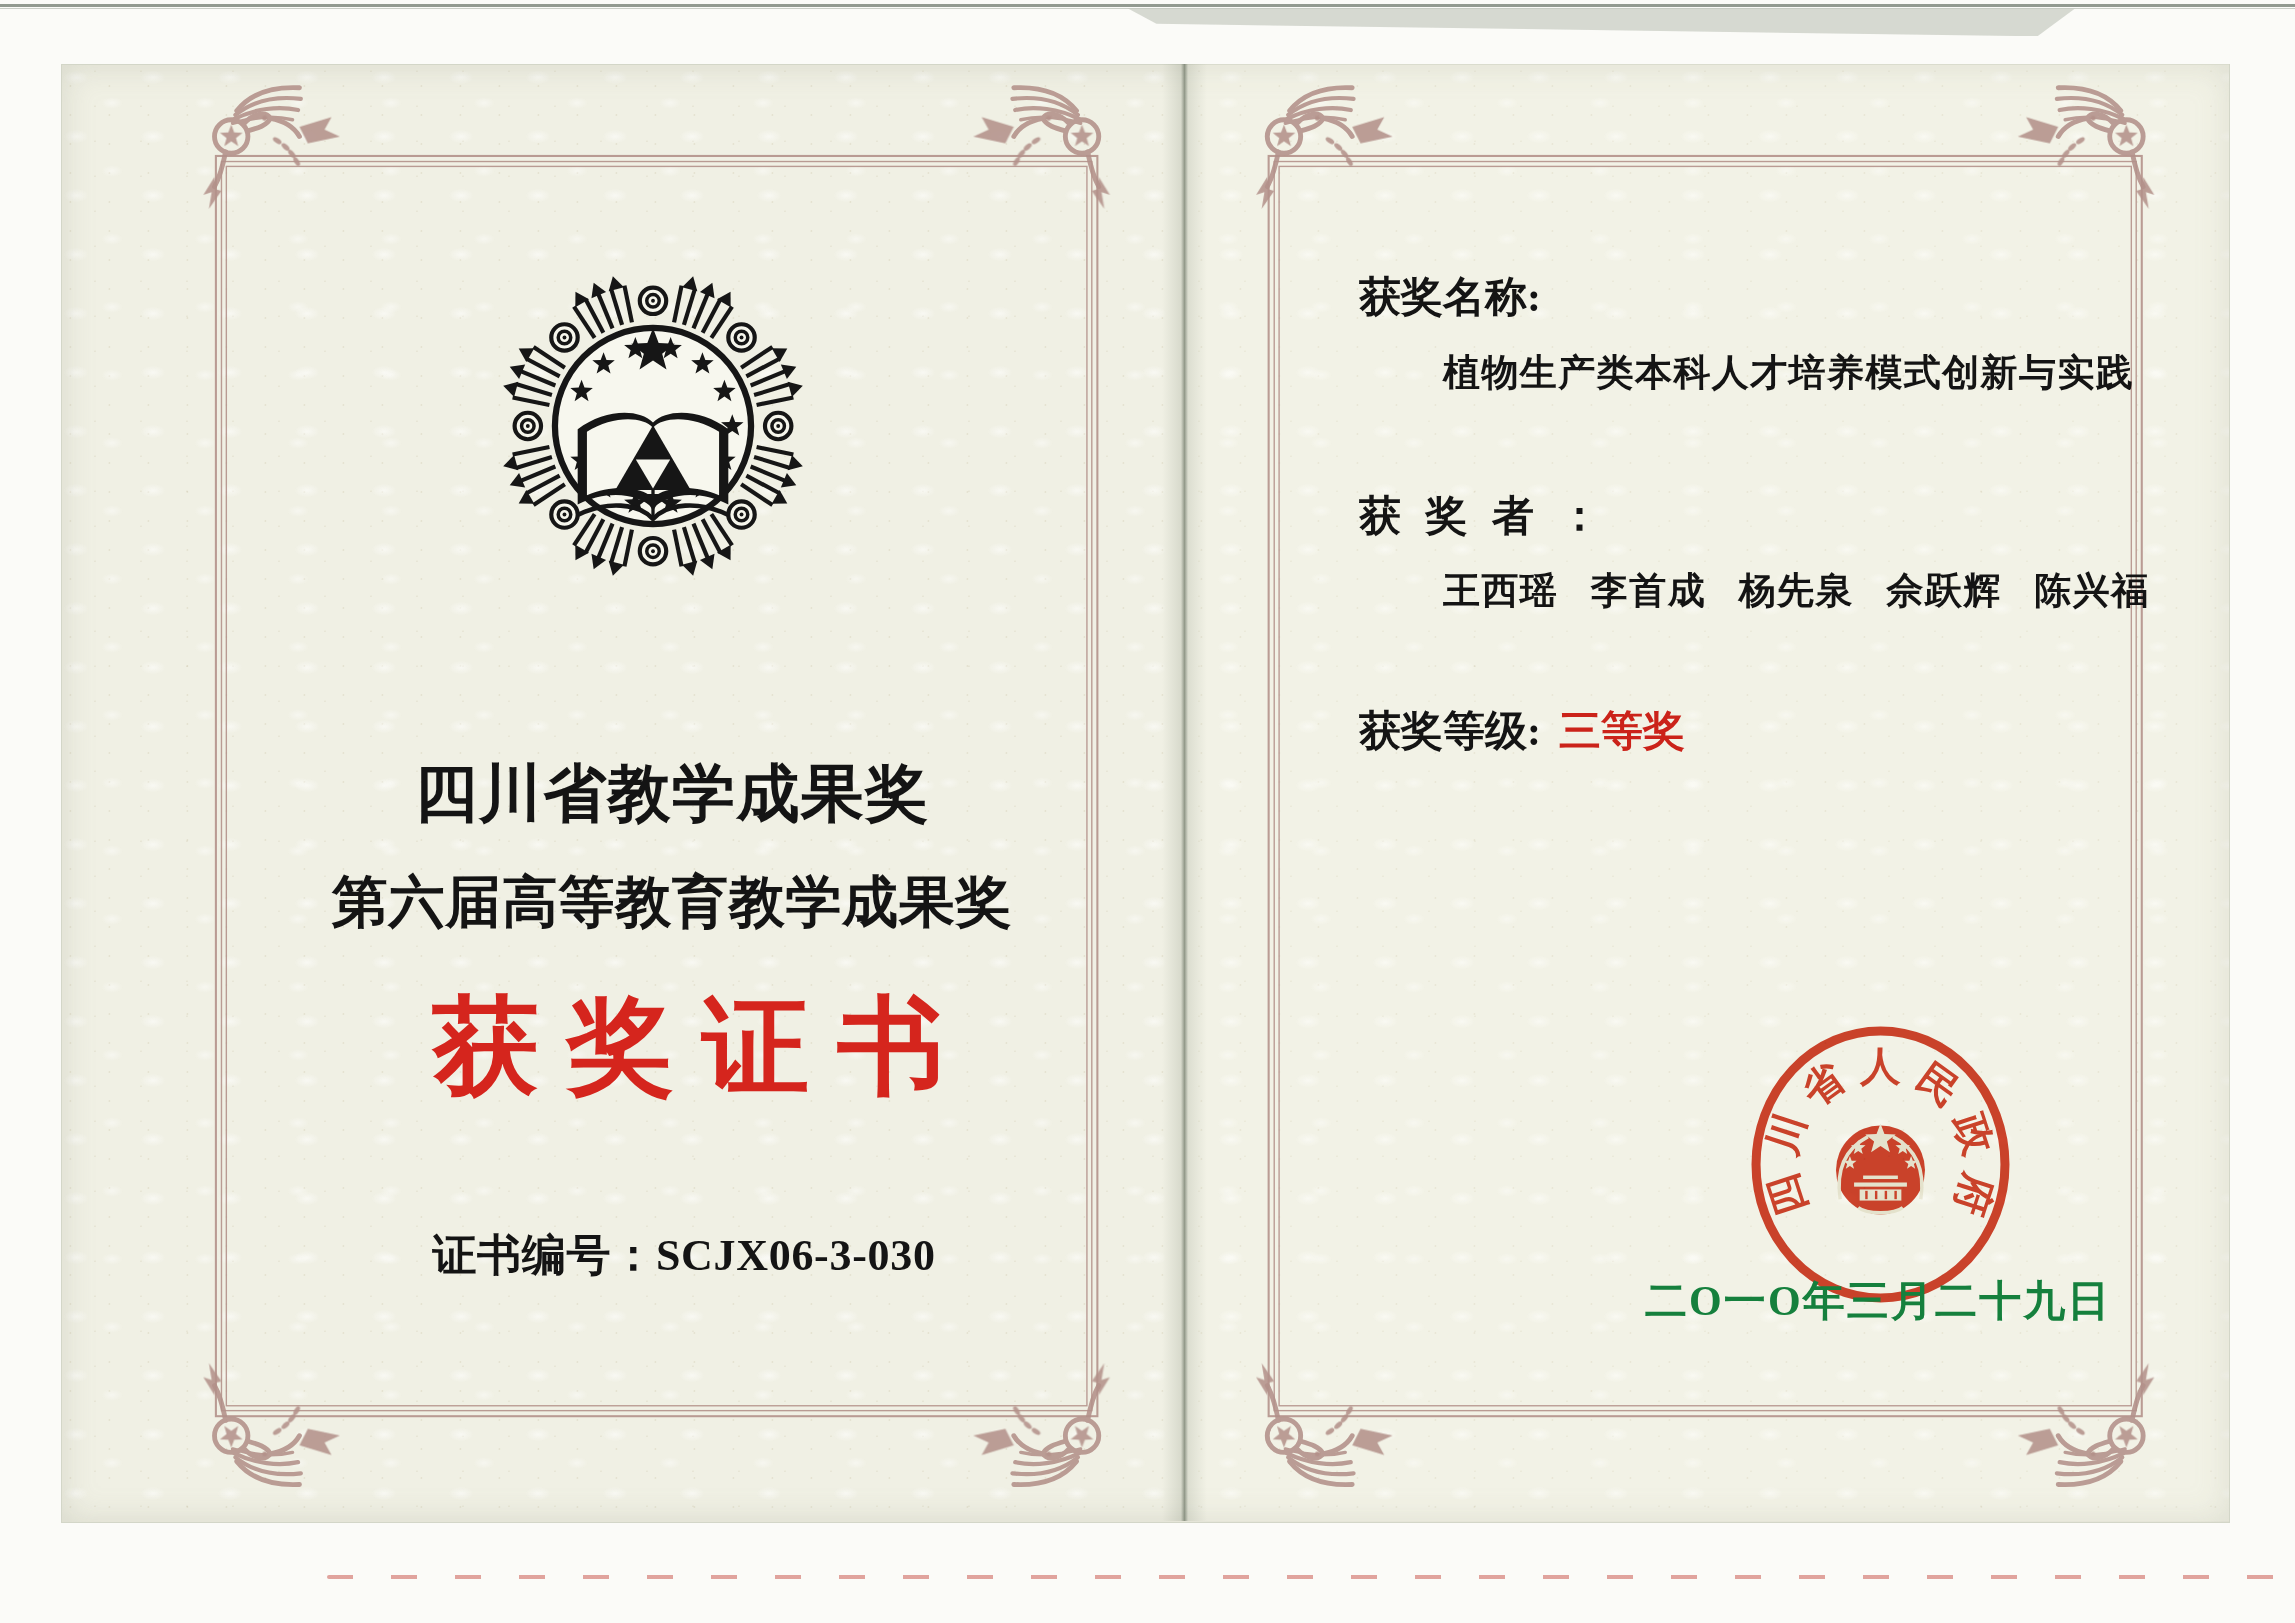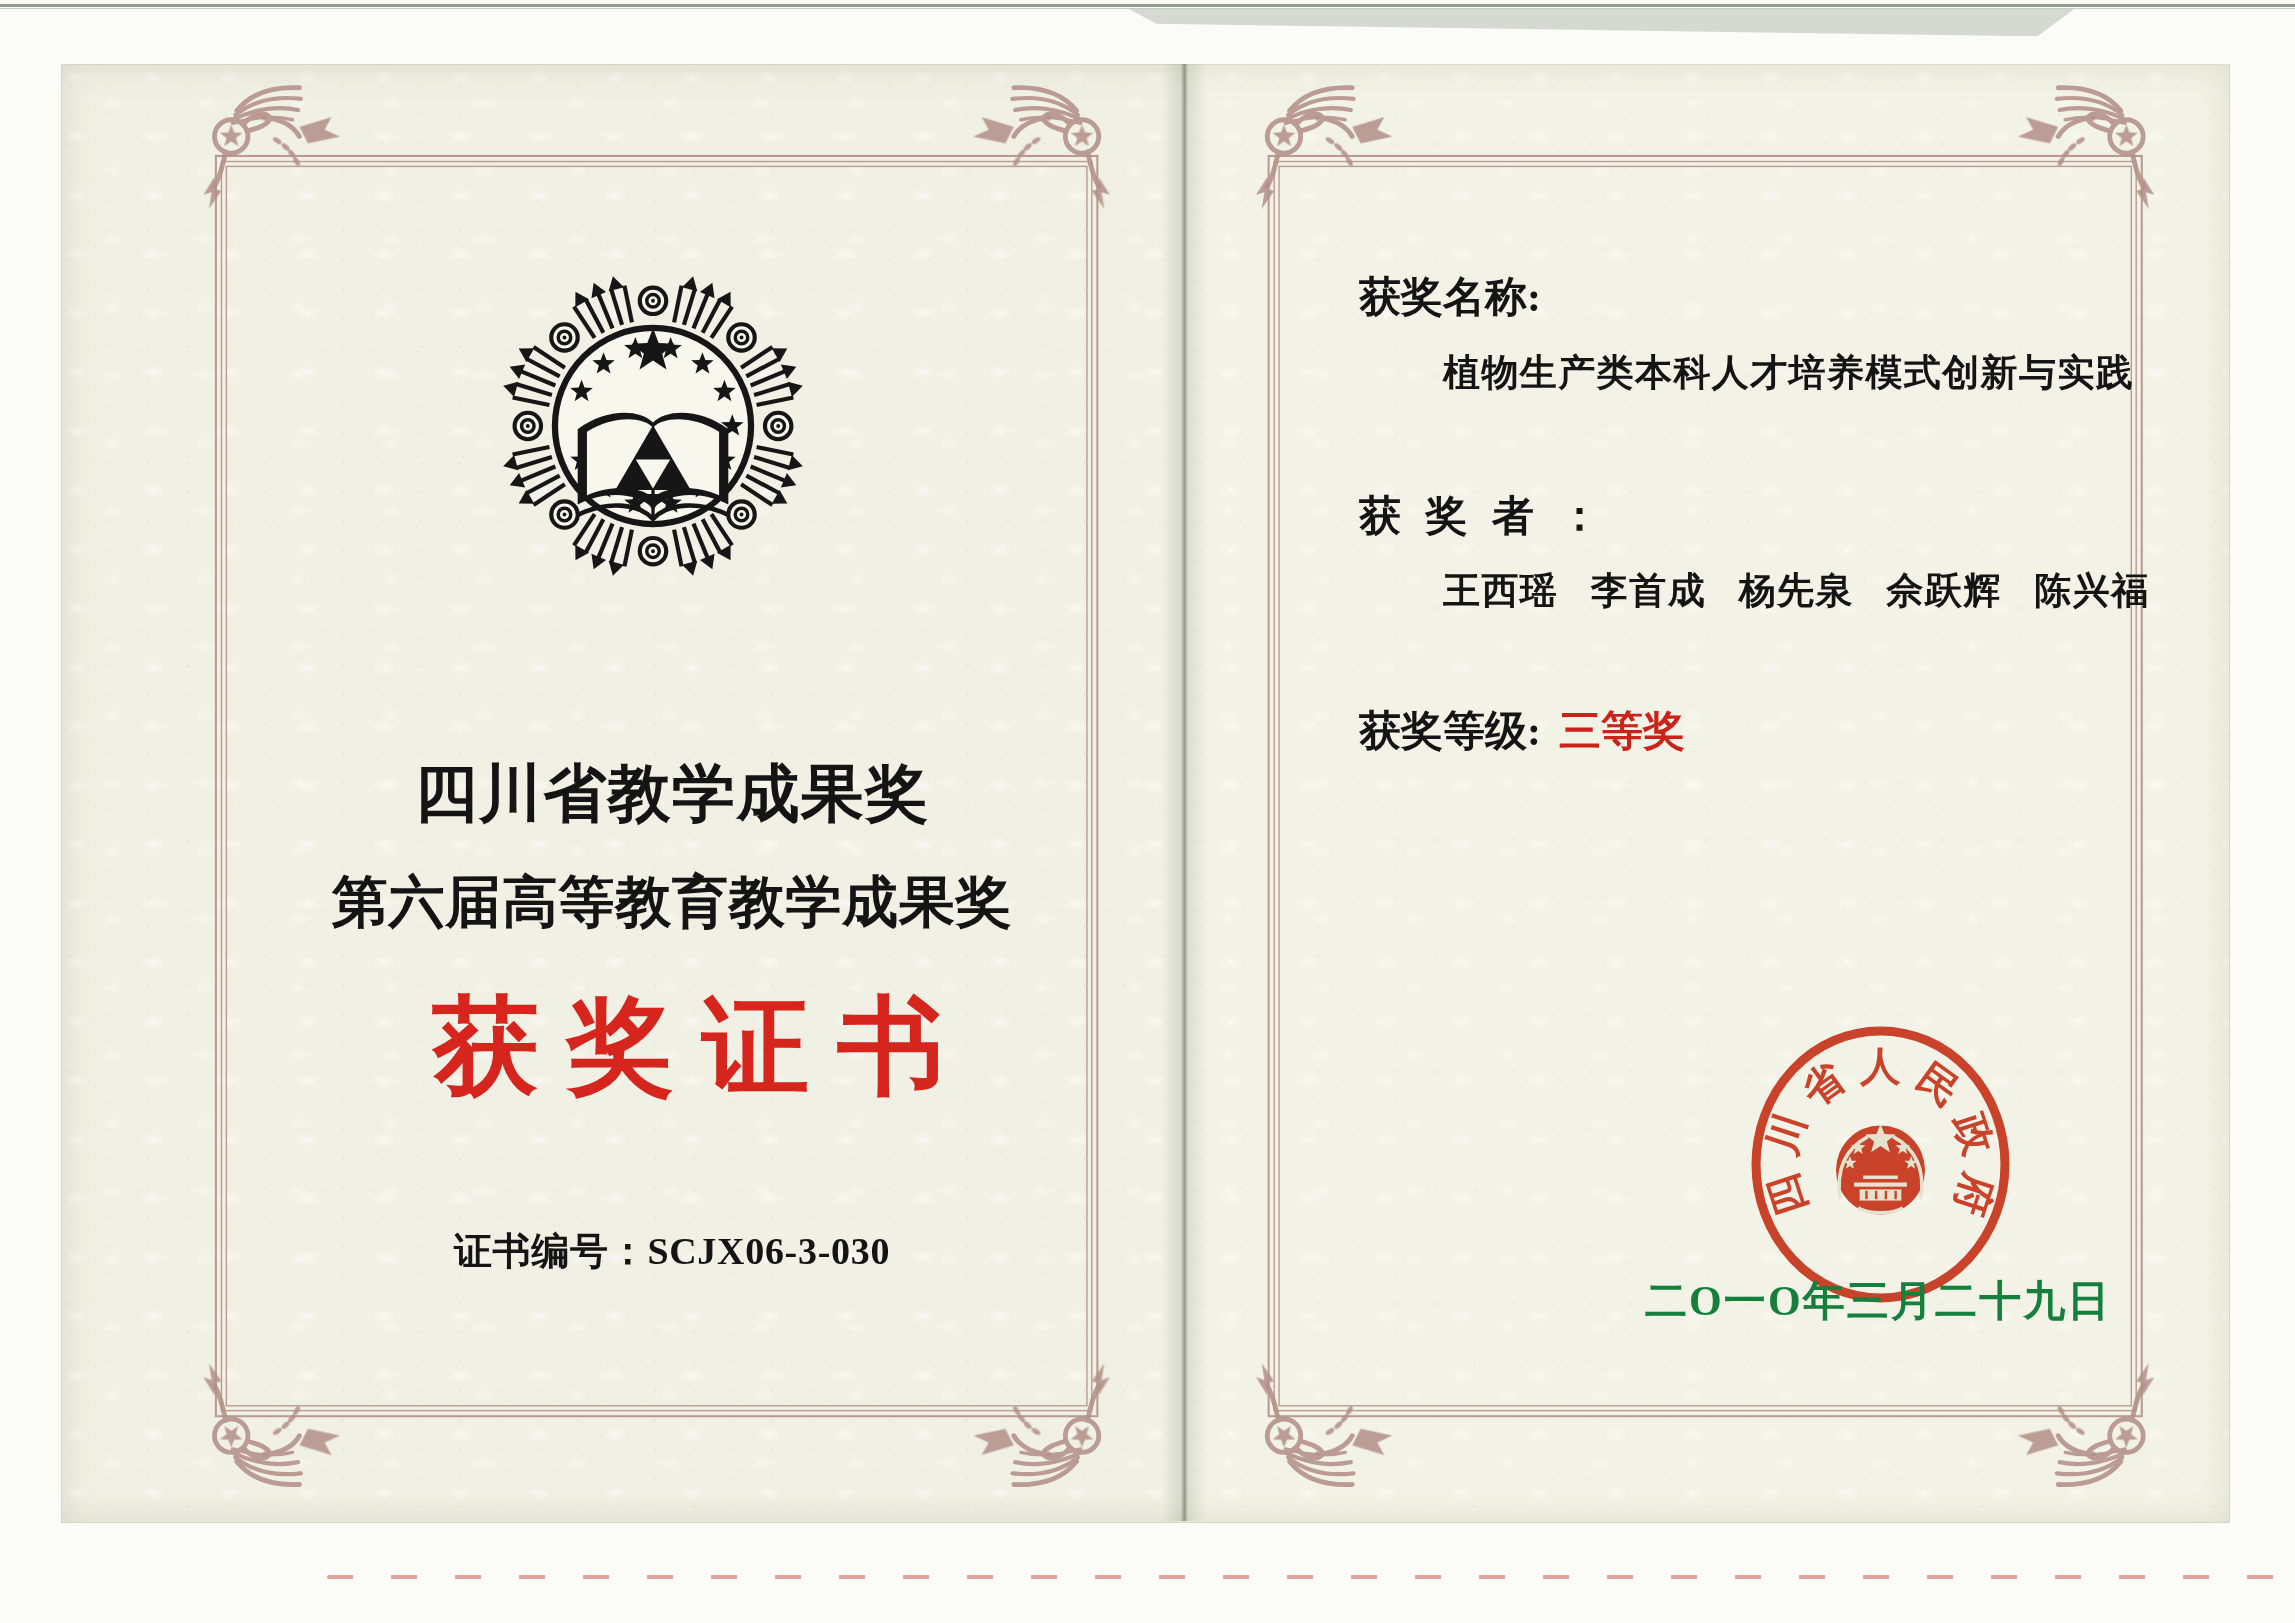--- a/index.html
+++ b/index.html
@@ -27,21 +27,21 @@
          background:rgba(255,252,242,.16);pointer-events:none;}
   .fold{position:absolute;left:1162px;top:64px;width:45px;height:1457px;pointer-events:none;
         background:linear-gradient(to right,rgba(120,130,110,0) 0%,rgba(120,130,110,.20) 42%,
                    rgba(70,82,64,.55) 50%,rgba(120,130,110,.18) 58%,rgba(120,130,110,0) 100%);}
   svg.overlay{position:absolute;left:0;top:0;width:2295px;height:1623px;}
   
   .lp-text{position:absolute;left:216px;width:912px;text-align:center;white-space:nowrap;}
   #title1{top:751px;font-size:63px;font-weight:700;letter-spacing:1.4px;}
   #title2{top:865px;font-size:56px;font-weight:700;letter-spacing:0.7px;}
   #redtitle{top:975px;font-size:107px;font-weight:900;color:#d5251d;letter-spacing:28px;padding-left:30px;}
-  #certno{top:1226px;font-size:38px;font-weight:700;letter-spacing:0.7px;}
+  #certno{top:1226px;font-size:44px;font-weight:700;letter-spacing:0.7px;margin-left:12px;}
   
   .rp-label{position:absolute;left:1359px;font-size:42px;font-weight:800;white-space:nowrap;}
   .rp-value{position:absolute;left:1417px;font-size:37px;font-weight:600;white-space:nowrap;letter-spacing:1.4px;margin-left:26px;}
   #awardLabel{top:269px;}
   #awardValue{top:348px;}
   #winnersLabel{top:488px;letter-spacing:7px;}
   #winnersRow{top:566px;}
   #winnersRow .name{margin-right:22px;}
   #gradeRow{top:703px;}
   #gradeValue{color:#cb231a;margin-left:18px;font-weight:700;}

